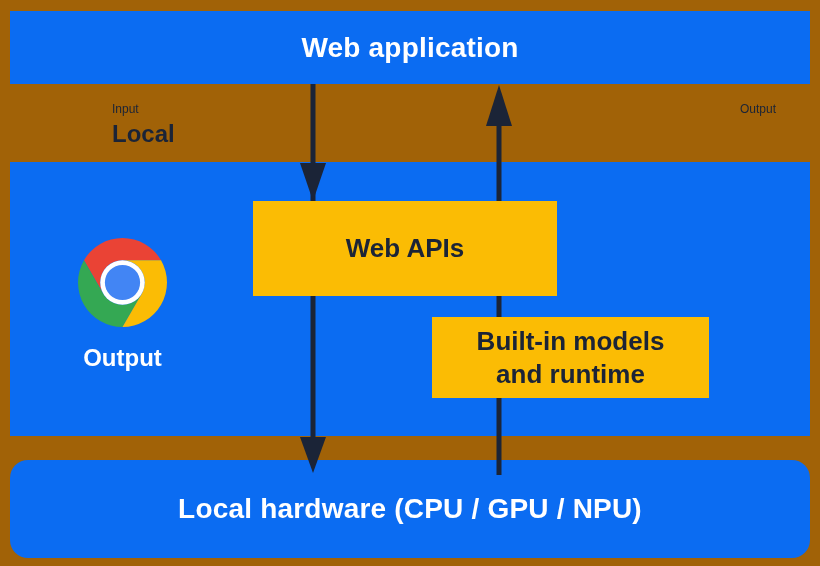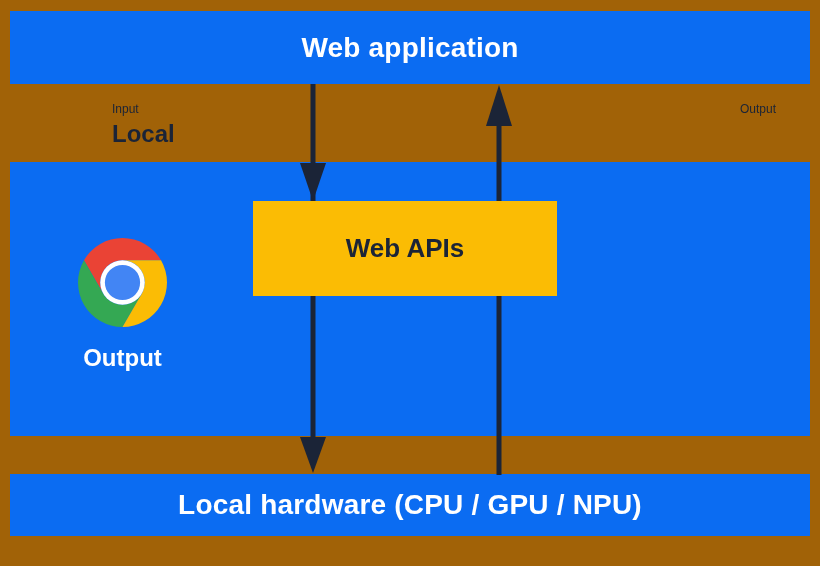--- a/index.html
+++ b/index.html
@@ -20,21 +20,21 @@
     left: 10px;
     width: 800px;
     background: var(--band-blue);
     display: flex;
     align-items: center;
     justify-content: center;
     z-index: 1;
   }
   .band-top    { top: 11px;  height: 73px; }
   .band-middle { top: 162px; height: 274px; }
-  .band-bottom { top: 474px; height: 62px; }
+  .band-bottom { top: 460px; height: 98px; border-radius: 18px; }
   .band-title {
     color: var(--label-white);
     font-weight: bold;
     font-size: 28px;
     letter-spacing: 0.2px;
     white-space: nowrap;
   }
   .gap-group {
     position: absolute;
     top: 99px;
@@ -129,20 +129,24 @@
     <rect class="ink-shape" x="310.5" y="84" width="5" height="353"></rect>
     <polygon class="ink-shape" points="300,163 326,163 313,201"></polygon>
     <polygon class="ink-shape" points="300,437 326,437 313,473"></polygon>
     <rect class="ink-shape" x="496.5" y="124" width="5" height="351"></rect>
     <polygon class="ink-shape" points="486,126 512,126 499,85"></polygon>
   </svg>
 
   <div class="yellow-box box-web-apis">
     <span>Web APIs</span>
   </div>
+  <div class="yellow-box box-builtin">
+    <span>Built-in models</span>
+    <span>and runtime</span>
+  </div>
 
   <div class="chrome-wrap">
     <svg viewBox="0 0 48 48" width="89" height="89">
       <path class="cl-red" d="M24 12h20.78a24 24 0 0 0-41.56 0l10.39 18a12 12 0 0 1 10.39-18Z"></path>
       <path class="cl-green" d="M13.61 30 3.22 12a24 24 0 0 0 20.78 36l10.39-18a12 12 0 0 1-20.78 0Z"></path>
       <path class="cl-yellow" d="M44.78 12H24a12 12 0 0 1 10.39 18L24 48a24 24 0 0 0 20.78-36Z"></path>
       <circle class="cl-ring" cx="24" cy="24" r="12"></circle>
       <circle class="cl-blue" cx="24" cy="24" r="9.5"></circle>
     </svg>
   </div>

